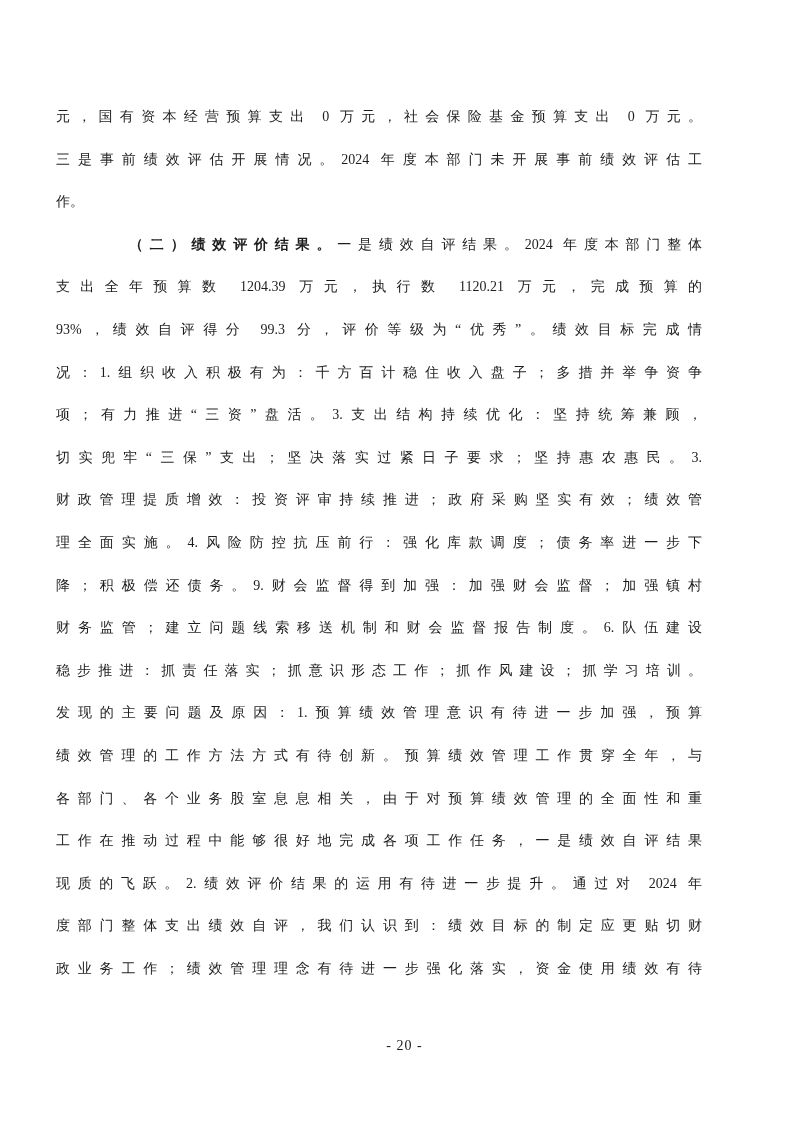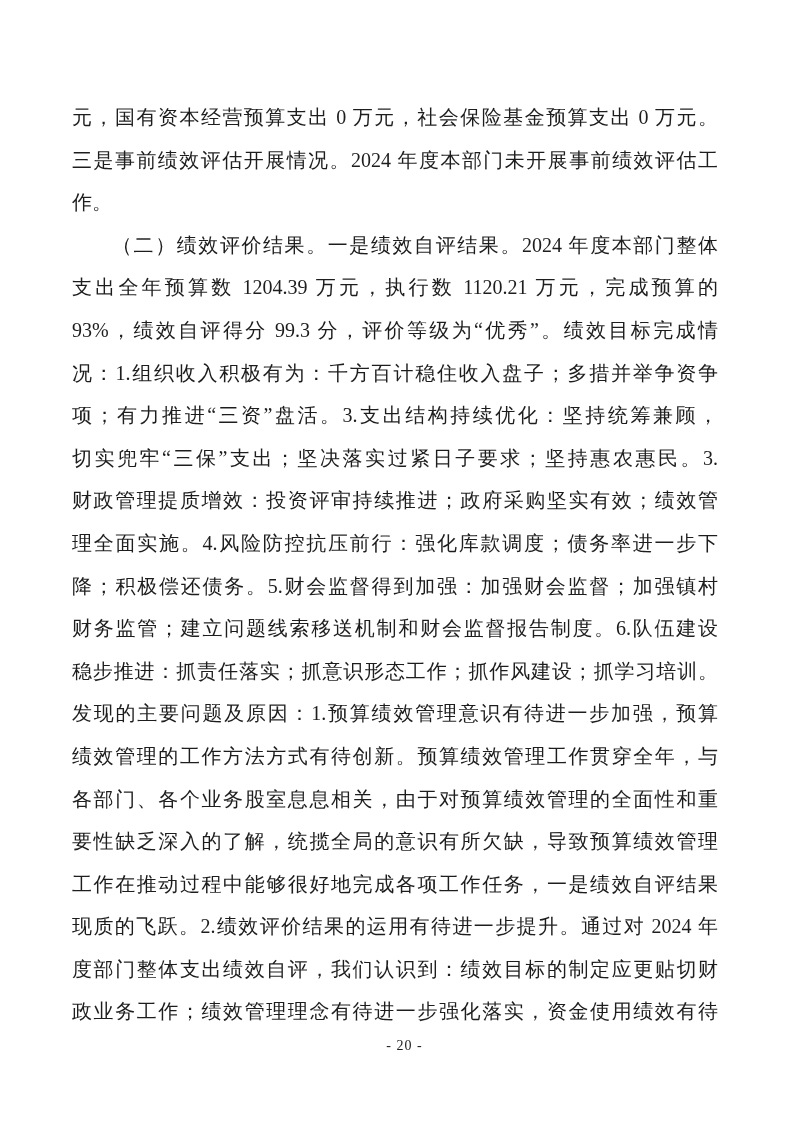--- a/index.html
+++ b/index.html
@@ -16,39 +16,40 @@
     width: 793px;
     height: 1122px;
     background: var(--page-bg, #ffffff);
     color: var(--text-color, #1d1d1d);
     font-family: "Liberation Serif", serif;
     overflow: hidden;
   }
   .doc-body {
     position: absolute;
     top: 96px;
-    left: 72px;
+    left: 56px;
     width: 646px;
-    font-size: 20px;
+    font-size: 14px;
     line-height: 42.6px;
   }
   .line {
     text-align: justify;
     text-align-last: justify;
     text-justify: inter-character;
     white-space: normal;
   }
   .line.para-end {
     text-align-last: left;
   }
   .line.indent {
     text-indent: 2em;
   }
   .bold-run {
-    font-weight: normal;
+    font-weight: bold;
+    margin-left: 45px;
   }
   .page-number {
     position: absolute;
     top: 1038px;
     left: 8px;
     width: 100%;
     text-align: center;
     font-size: 14px;
     letter-spacing: 1px;
     color: var(--text-color, #1d1d1d);
@@ -74,33 +75,32 @@
   <div class="line"><span class="text-run">况：1.组织收入积极有为：千方百计稳住收入盘子；多措并举争资争</span></div>
 
   <div class="line"><span class="text-run">项；有力推进“三资”盘活。3.支出结构持续优化：坚持统筹兼顾，</span></div>
 
   <div class="line"><span class="text-run">切实兜牢“三保”支出；坚决落实过紧日子要求；坚持惠农惠民。3.</span></div>
 
   <div class="line"><span class="text-run">财政管理提质增效：投资评审持续推进；政府采购坚实有效；绩效管</span></div>
 
   <div class="line"><span class="text-run">理全面实施。4.风险防控抗压前行：强化库款调度；债务率进一步下</span></div>
 
-  <div class="line"><span class="text-run">降；积极偿还债务。5.财会监督得到加强：加强财会监督；加强镇村</span></div>
+  <div class="line"><span class="text-run">降；积极偿还债务。9.财会监督得到加强：加强财会监督；加强镇村</span></div>
 
   <div class="line"><span class="text-run">财务监管；建立问题线索移送机制和财会监督报告制度。6.队伍建设</span></div>
 
   <div class="line"><span class="text-run">稳步推进：抓责任落实；抓意识形态工作；抓作风建设；抓学习培训。</span></div>
 
   <div class="line"><span class="text-run">发现的主要问题及原因：1.预算绩效管理意识有待进一步加强，预算</span></div>
 
   <div class="line"><span class="text-run">绩效管理的工作方法方式有待创新。预算绩效管理工作贯穿全年，与</span></div>
 
   <div class="line"><span class="text-run">各部门、各个业务股室息息相关，由于对预算绩效管理的全面性和重</span></div>
 
-  <div class="line"><span class="text-run">要性缺乏深入的了解，统揽全局的意识有所欠缺，导致预算绩效管理</span></div>
 
   <div class="line"><span class="text-run">工作在推动过程中能够很好地完成各项工作任务，一是绩效自评结果</span></div>
 
   <div class="line"><span class="text-run">现质的飞跃。2.绩效评价结果的运用有待进一步提升。通过对 2024 年</span></div>
 
   <div class="line"><span class="text-run">度部门整体支出绩效自评，我们认识到：绩效目标的制定应更贴切财</span></div>
 
   <div class="line"><span class="text-run">政业务工作；绩效管理理念有待进一步强化落实，资金使用绩效有待</span></div>
 </div>
   <div class="page-number">- 20 -</div>

